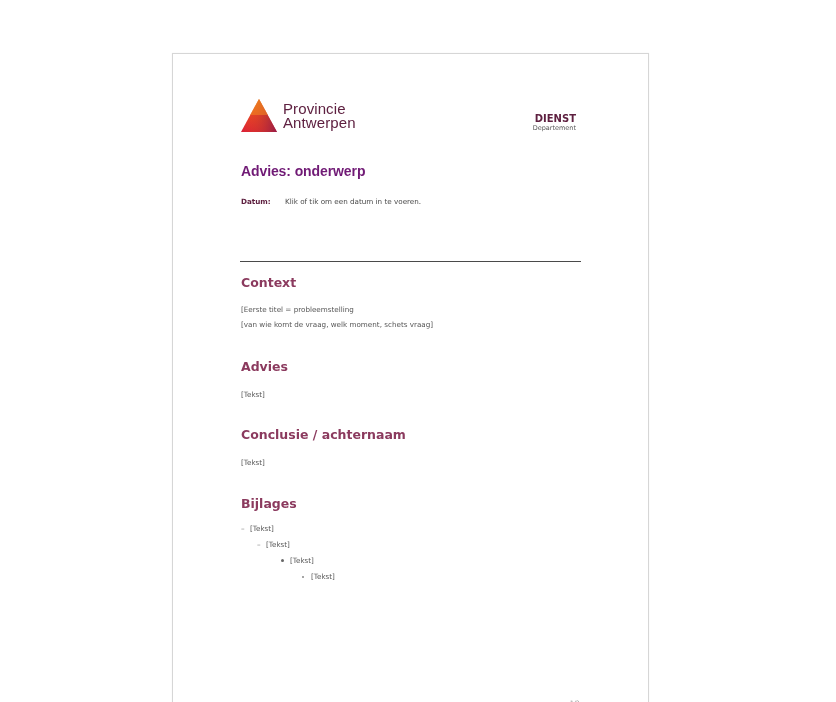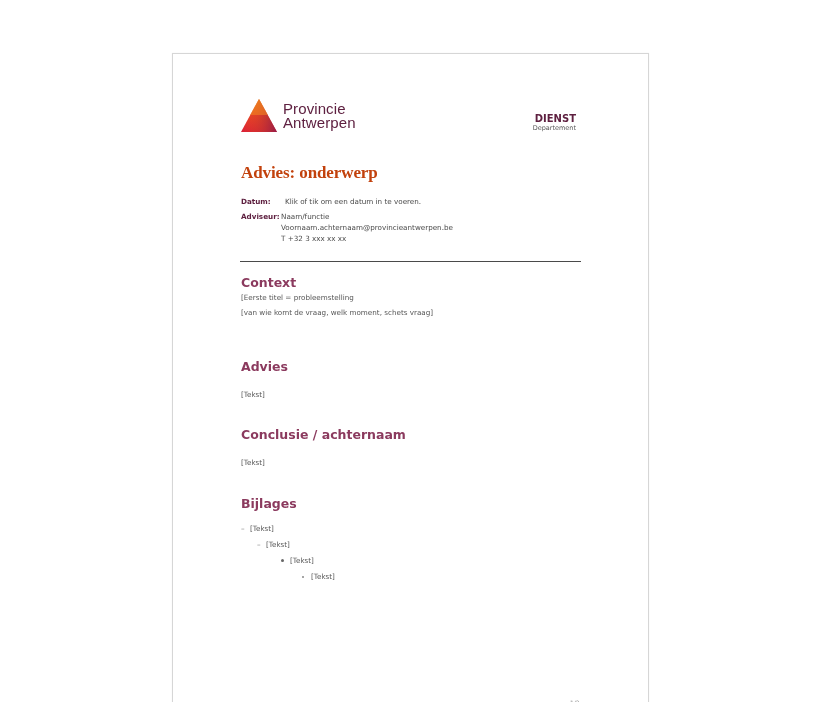--- a/index.html
+++ b/index.html
@@ -16,22 +16,22 @@
     .logo { position: absolute; left: 67px; top: 44px; display: flex; align-items: center; }
     .logo svg { width: 38px; height: 35px; display: block; }
     .logo-text {
       margin-left: 5px; color: #5e2040; font-family: "Liberation Sans", sans-serif;
       font-size: 15px; line-height: 14px; letter-spacing: 0.1px;
     }
     .dept { position: absolute; right: 72px; top: 60px; text-align: right; font-family: "DejaVu Sans", sans-serif; }
     .dept-name { font-size: 10px; font-weight: bold; color: #5e2040; line-height: 10px; }
     .dept-sub { font-size: 6.5px; color: #555; line-height: 9px; }
     .title {
-      position: absolute; left: 68px; top: 109px; font-family: Liberation Serif, serif;
-      font-size: 17px; font-weight: bold; color: #c2410c; letter-spacing: -0.1px;
+      position: absolute; left: 68px; top: 109px; font-family: Liberation Sans, sans-serif;
+      font-size: 14px; font-weight: bold; color: #701a75; letter-spacing: -0.1px;
     }
     .meta { position: absolute; left: 68px; top: 142px; font-size: 7.2px; color: #4a4a4a; line-height: 11px; }
     .meta-row { display: flex; }
     .meta-row + .meta-row { margin-top: 4px; }
     .meta-label { font-weight: bold; color: #5e2040; width: 44px; flex-shrink: 0; }
     .meta-label.adv { width: 40px; }
     .divider { position: absolute; left: 67px; top: 207px; width: 341px; height: 1px; background: #4a4a4a; }
     .h2 {
       position: absolute; left: 68px; font-family: "DejaVu Sans", sans-serif;
       font-size: 12.5px; color: #8b3a5e; font-weight: bold;
@@ -76,34 +76,26 @@
     <div class="dept-sub">Departement</div>
   </div>
 
   <div class="title">Advies: onderwerp</div>
 
   <div class="meta">
     <div class="meta-row">
       <span class="meta-label">Datum:</span>
       <span>Klik of tik om een datum in te voeren.</span>
     </div>
-    <div class="meta-row">
-      <span class="meta-label adv">Adviseur:</span>
-      <div>
-        <div>Naam/functie</div>
-        <div>Voornaam.achternaam@provincieantwerpen.be</div>
-        <div>T +32 3 xxx xx xx</div>
-      </div>
-    </div>
   </div>
 
   <div class="divider"></div>
 
   <div class="h2" style="top:221px;">Context</div>
-  <div class="p" style="top:236px;">
+  <div class="p" style="top:248px;">
     <div>[Eerste titel = probleemstelling</div>
     <div>[van wie komt de vraag, welk moment, schets vraag]</div>
   </div>
 
   <div class="h2" style="top:305px;">Advies</div>
   <div class="p" style="top:333px;">[Tekst]</div>
 
   <div class="h2" style="top:373px;">Conclusie / achternaam</div>
   <div class="p" style="top:401px;">[Tekst]</div>
 

